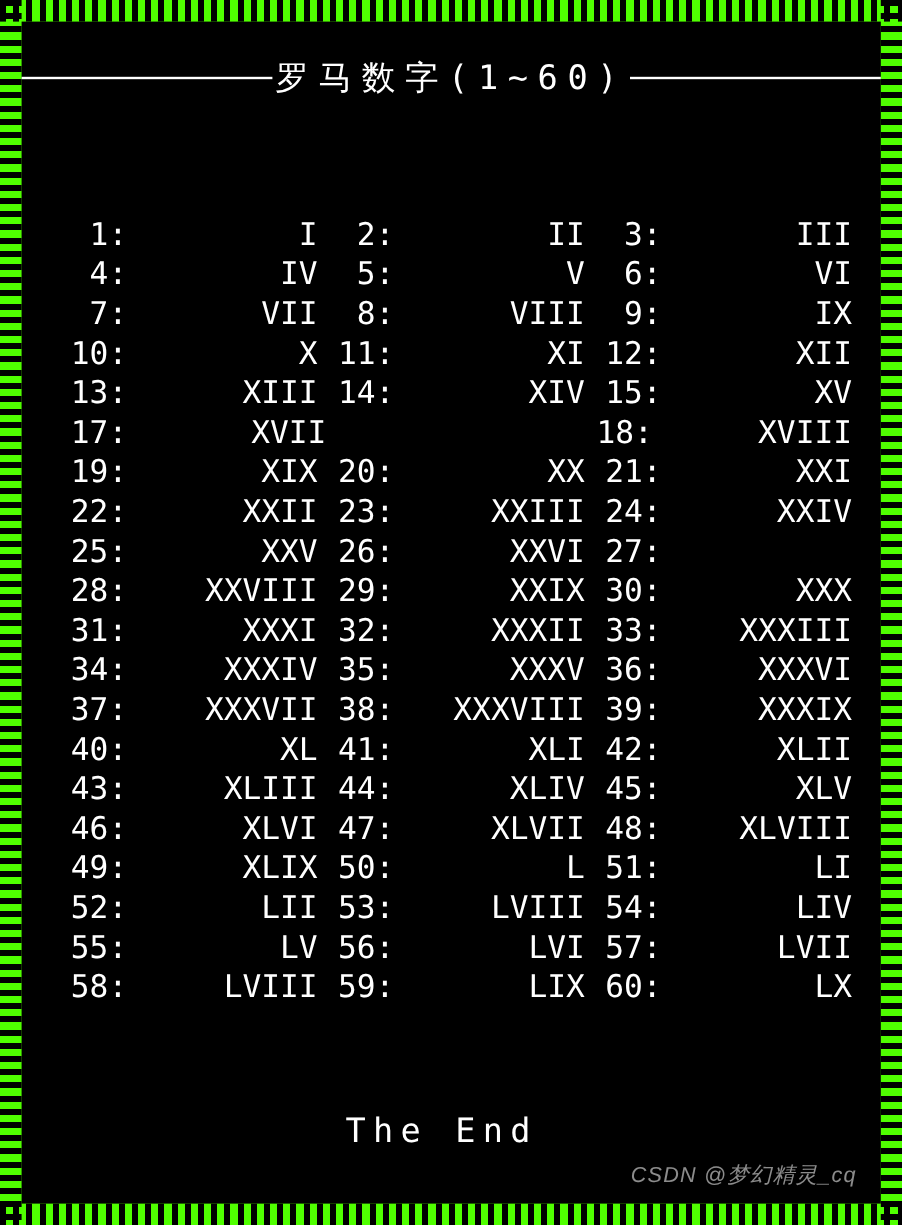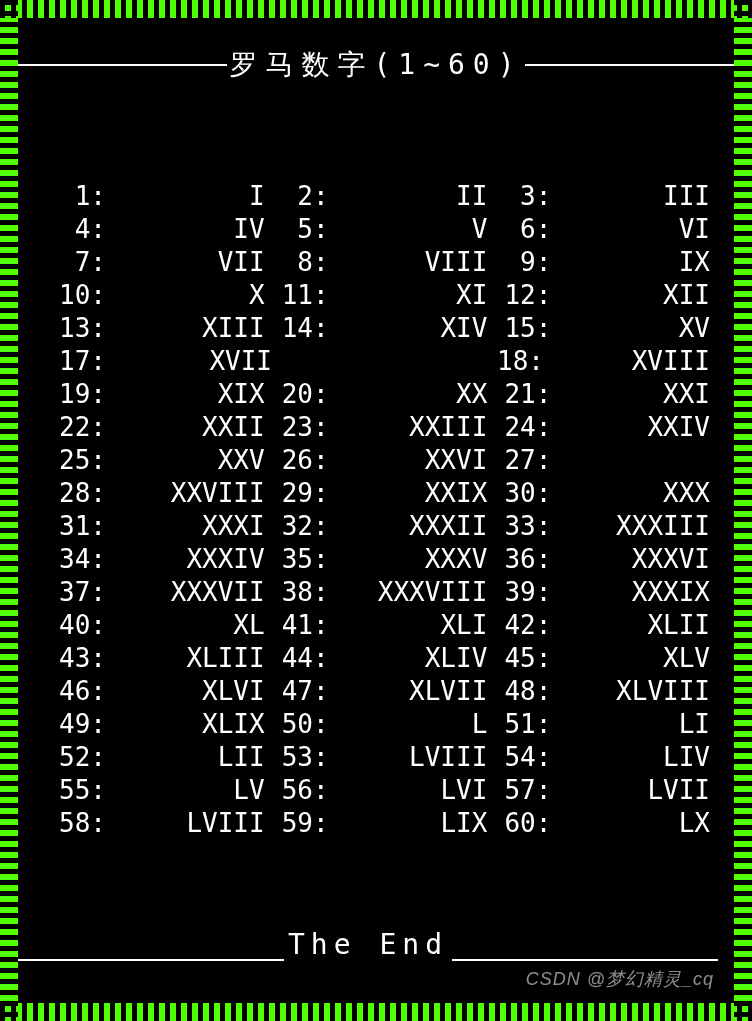--- a/index.html
+++ b/index.html
@@ -69,21 +69,22 @@
     .rom {
       flex: 1;
       text-align: right;
       white-space: pre;
     }
     .footer-line {
       position: absolute;
       left: 0; right: 16px;
       bottom: 42px;
       display: flex;
-      align-items: flex-end;
+      align-items: center;
+      flex-direction: column;
     }
     .footer-text {
       font-size: 28px;
       letter-spacing: 6px;
       white-space: pre;
       padding: 0 4px;
     }
     .watermark {
       position: absolute;
       right: 20px;

